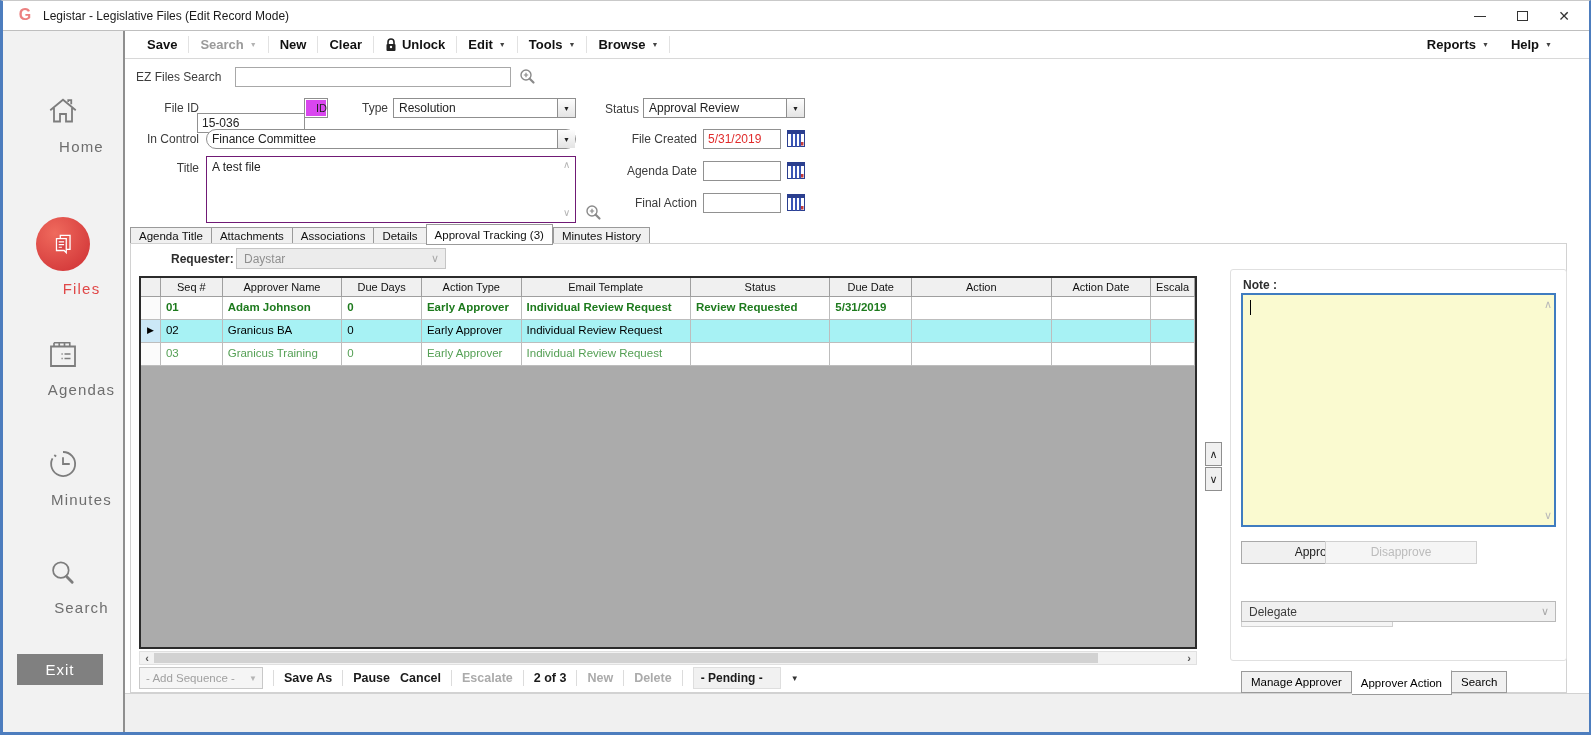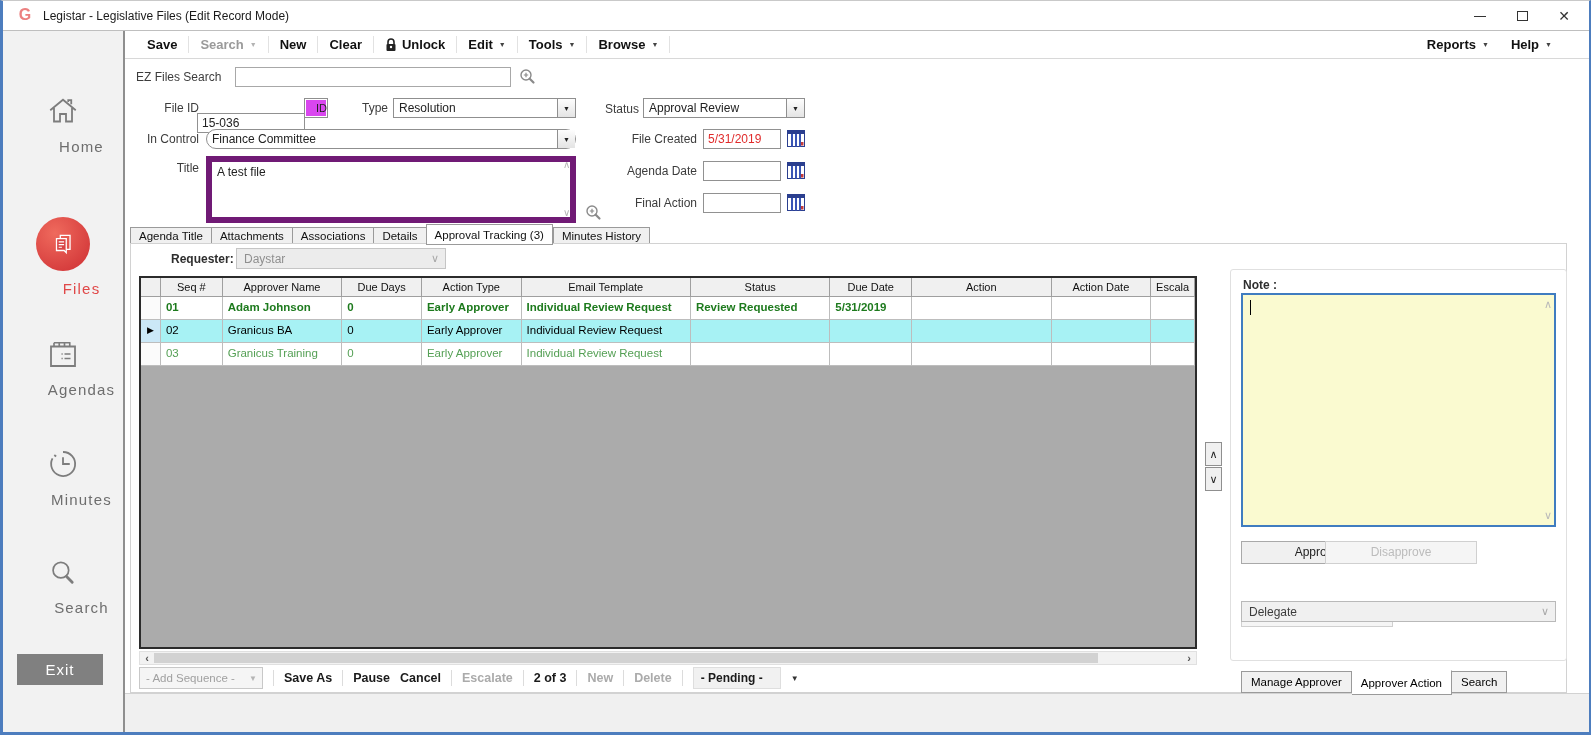--- a/index.html
+++ b/index.html
@@ -90,21 +90,21 @@
   .ti { font-size:12.5px; font-weight:700; color:#1a1a1a; white-space:nowrap; cursor:pointer; }
   .ti.disabled { color:#ababab; cursor:default; }
   .tsep { width:1px; height:16px; background:#dcdcdc; }
   .addseq { width:124px; height:22px; border:1px solid #c8c8c8; background:#f5f5f5; display:flex; align-items:center; }
   .addseq .val { flex:1; font-size:11.5px; color:#a0a0a0; padding:0 6px; white-space:nowrap; }
   .addseq .chev { width:18px; text-align:center; color:#b5b5b5; font-size:8px; }
   .pendbox { width:88px; height:22px; background:#f1f1f1; border:1px solid #dedede; font-size:12px; font-weight:700; color:#1a1a1a; line-height:20px; padding:0 7px; cursor:pointer; }
   .pend-ar { font-size:8px; color:#333; cursor:pointer; }
   .bottom-strip { position:absolute; left:122px; top:692px; right:0; bottom:0; background:#f0f0f0; border-top:1px solid #d2d2d2; }
   
-  .bigtext { position:absolute; left:203px; top:155px; width:370px; height:67px; border:6px solid #701a75; background:#fff; font-family:"Liberation Sans",sans-serif; font-size:12px; padding:3px 14px 3px 5px; resize:none; overflow:hidden; color:#222; }
+  .bigtext { position:absolute; left:203px; top:155px; width:370px; height:67px; border:1px solid #701a75; background:#fff; font-family:"Liberation Sans",sans-serif; font-size:12px; padding:3px 14px 3px 5px; resize:none; overflow:hidden; color:#222; }
   .ta-chev { position:absolute; color:#b5b5b5; font-size:10px; z-index:2; }
   svg { display:block; }
 </style>
 </head>
 <body>
 
 <div class="win">
 
   <div class="titlebar">
     <div class="app-logo">G</div>

